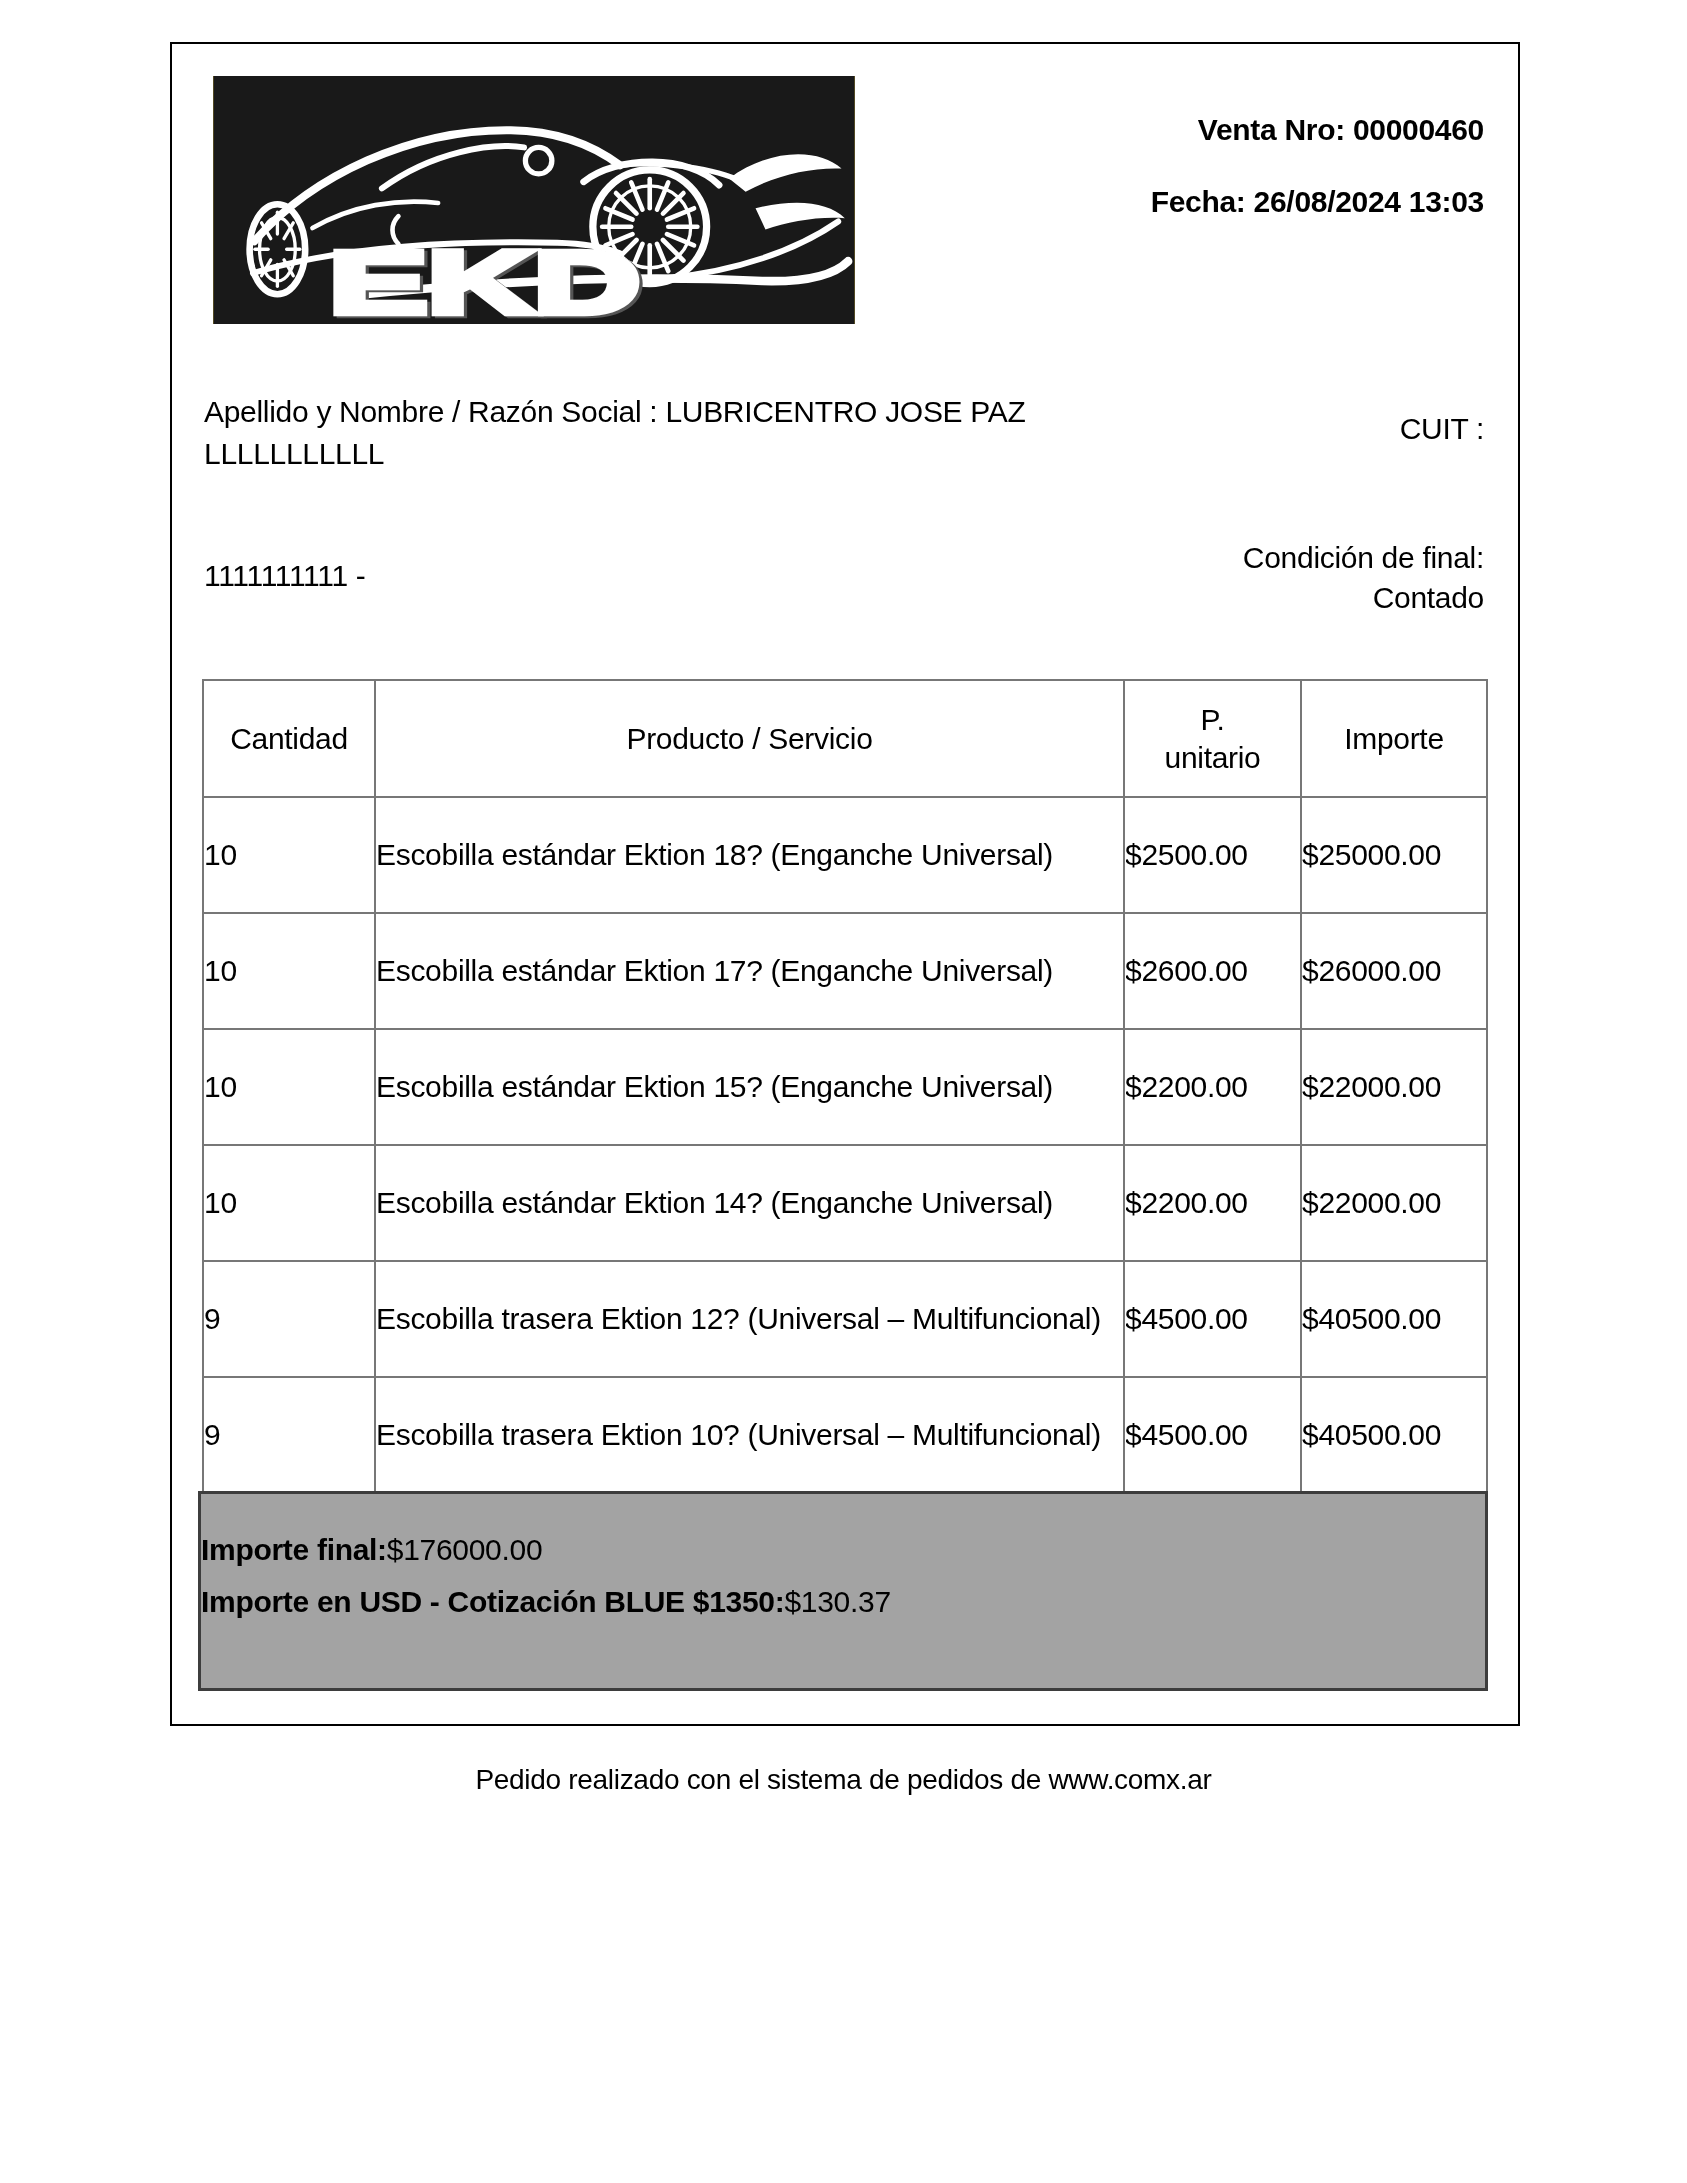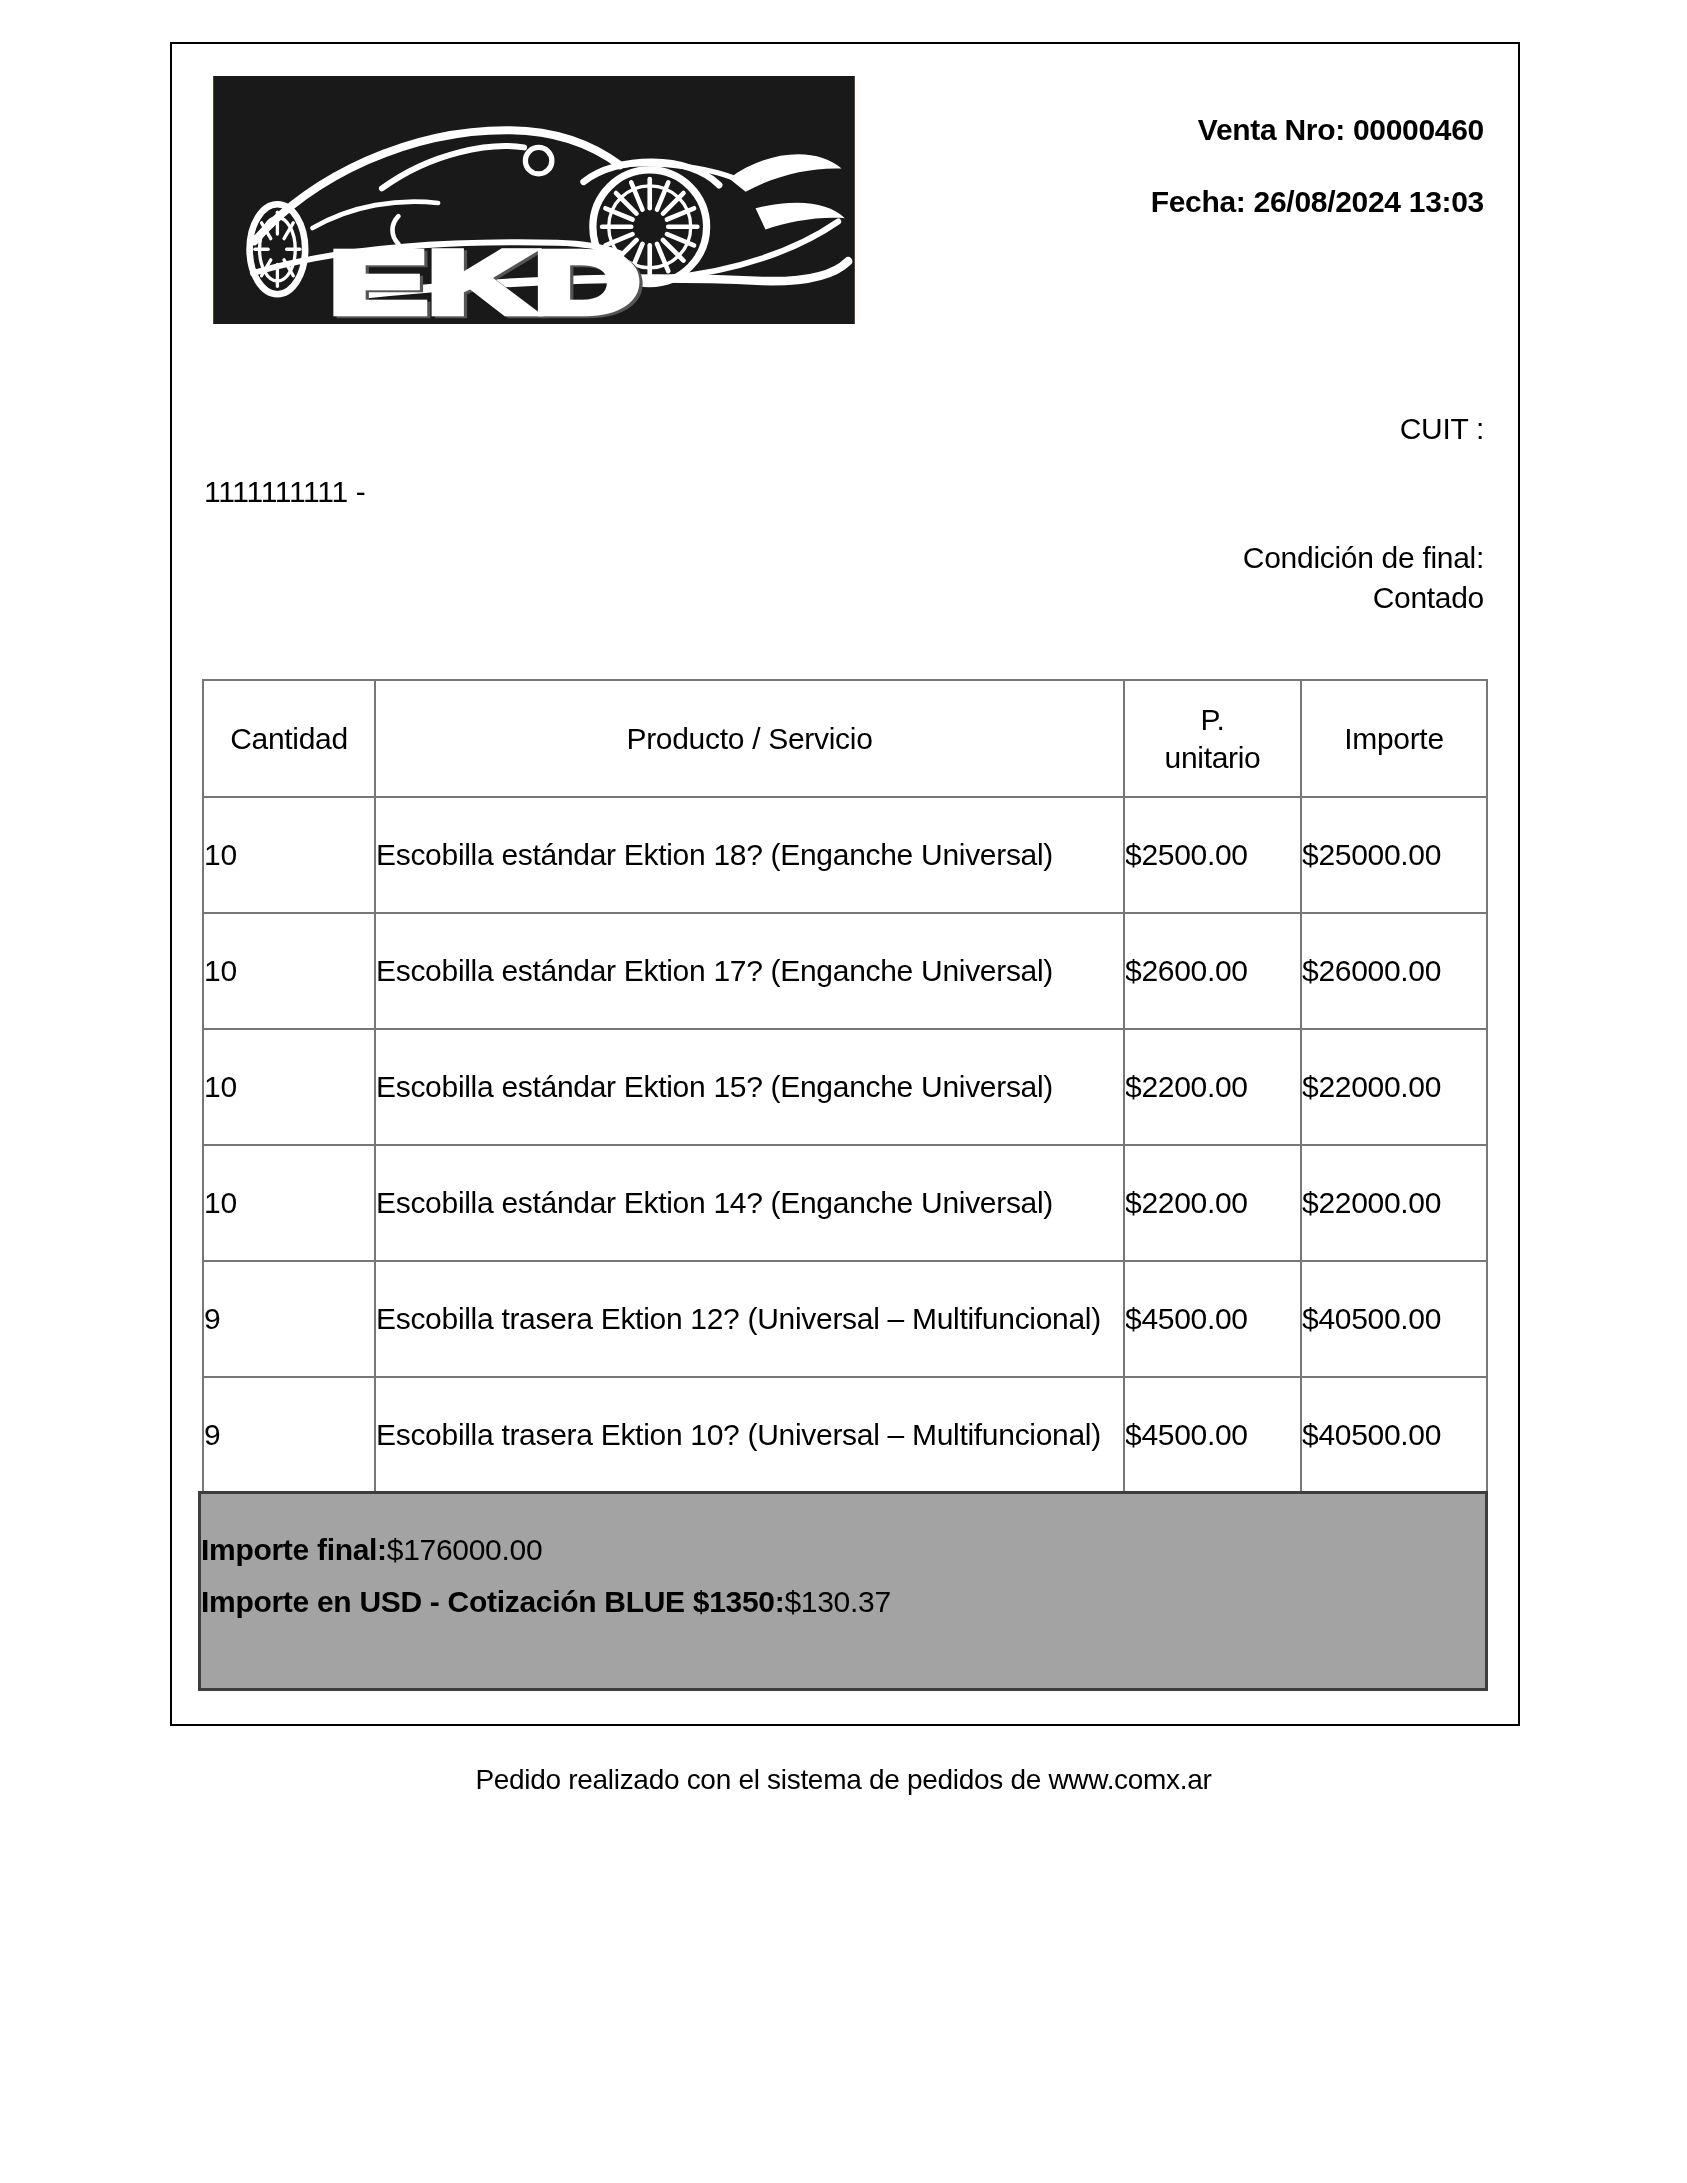--- a/index.html
+++ b/index.html
@@ -148,20 +148,21 @@
       <text id="logo-ekd" x="175" y="358" font-family="Liberation Sans, sans-serif" font-weight="bold" font-size="135" fill="#ffffff" textLength="470" lengthAdjust="spacingAndGlyphs" stroke="#ffffff" stroke-width="10" paint-order="stroke">EKD</text>
     </svg>
   </div>
 
   <div class="hdr-right">
     <div class="line1">Venta Nro: 00000460</div>
     <div class="line2">Fecha: 26/08/2024 13:03</div>
   </div>
 
   <div class="cust-left">
+    <div class="name">Apellido y Nombre / Razón Social : LUBRICENTRO JOSE PAZ LLLLLLLLLLL</div>
     <div class="phone">1111111111 -</div>
   </div>
   <div class="cust-right">
     <div>CUIT :</div>
     <div class="condicion">
       <div>Condición de final:</div>
       <div>Contado</div>
     </div>
   </div>
 

